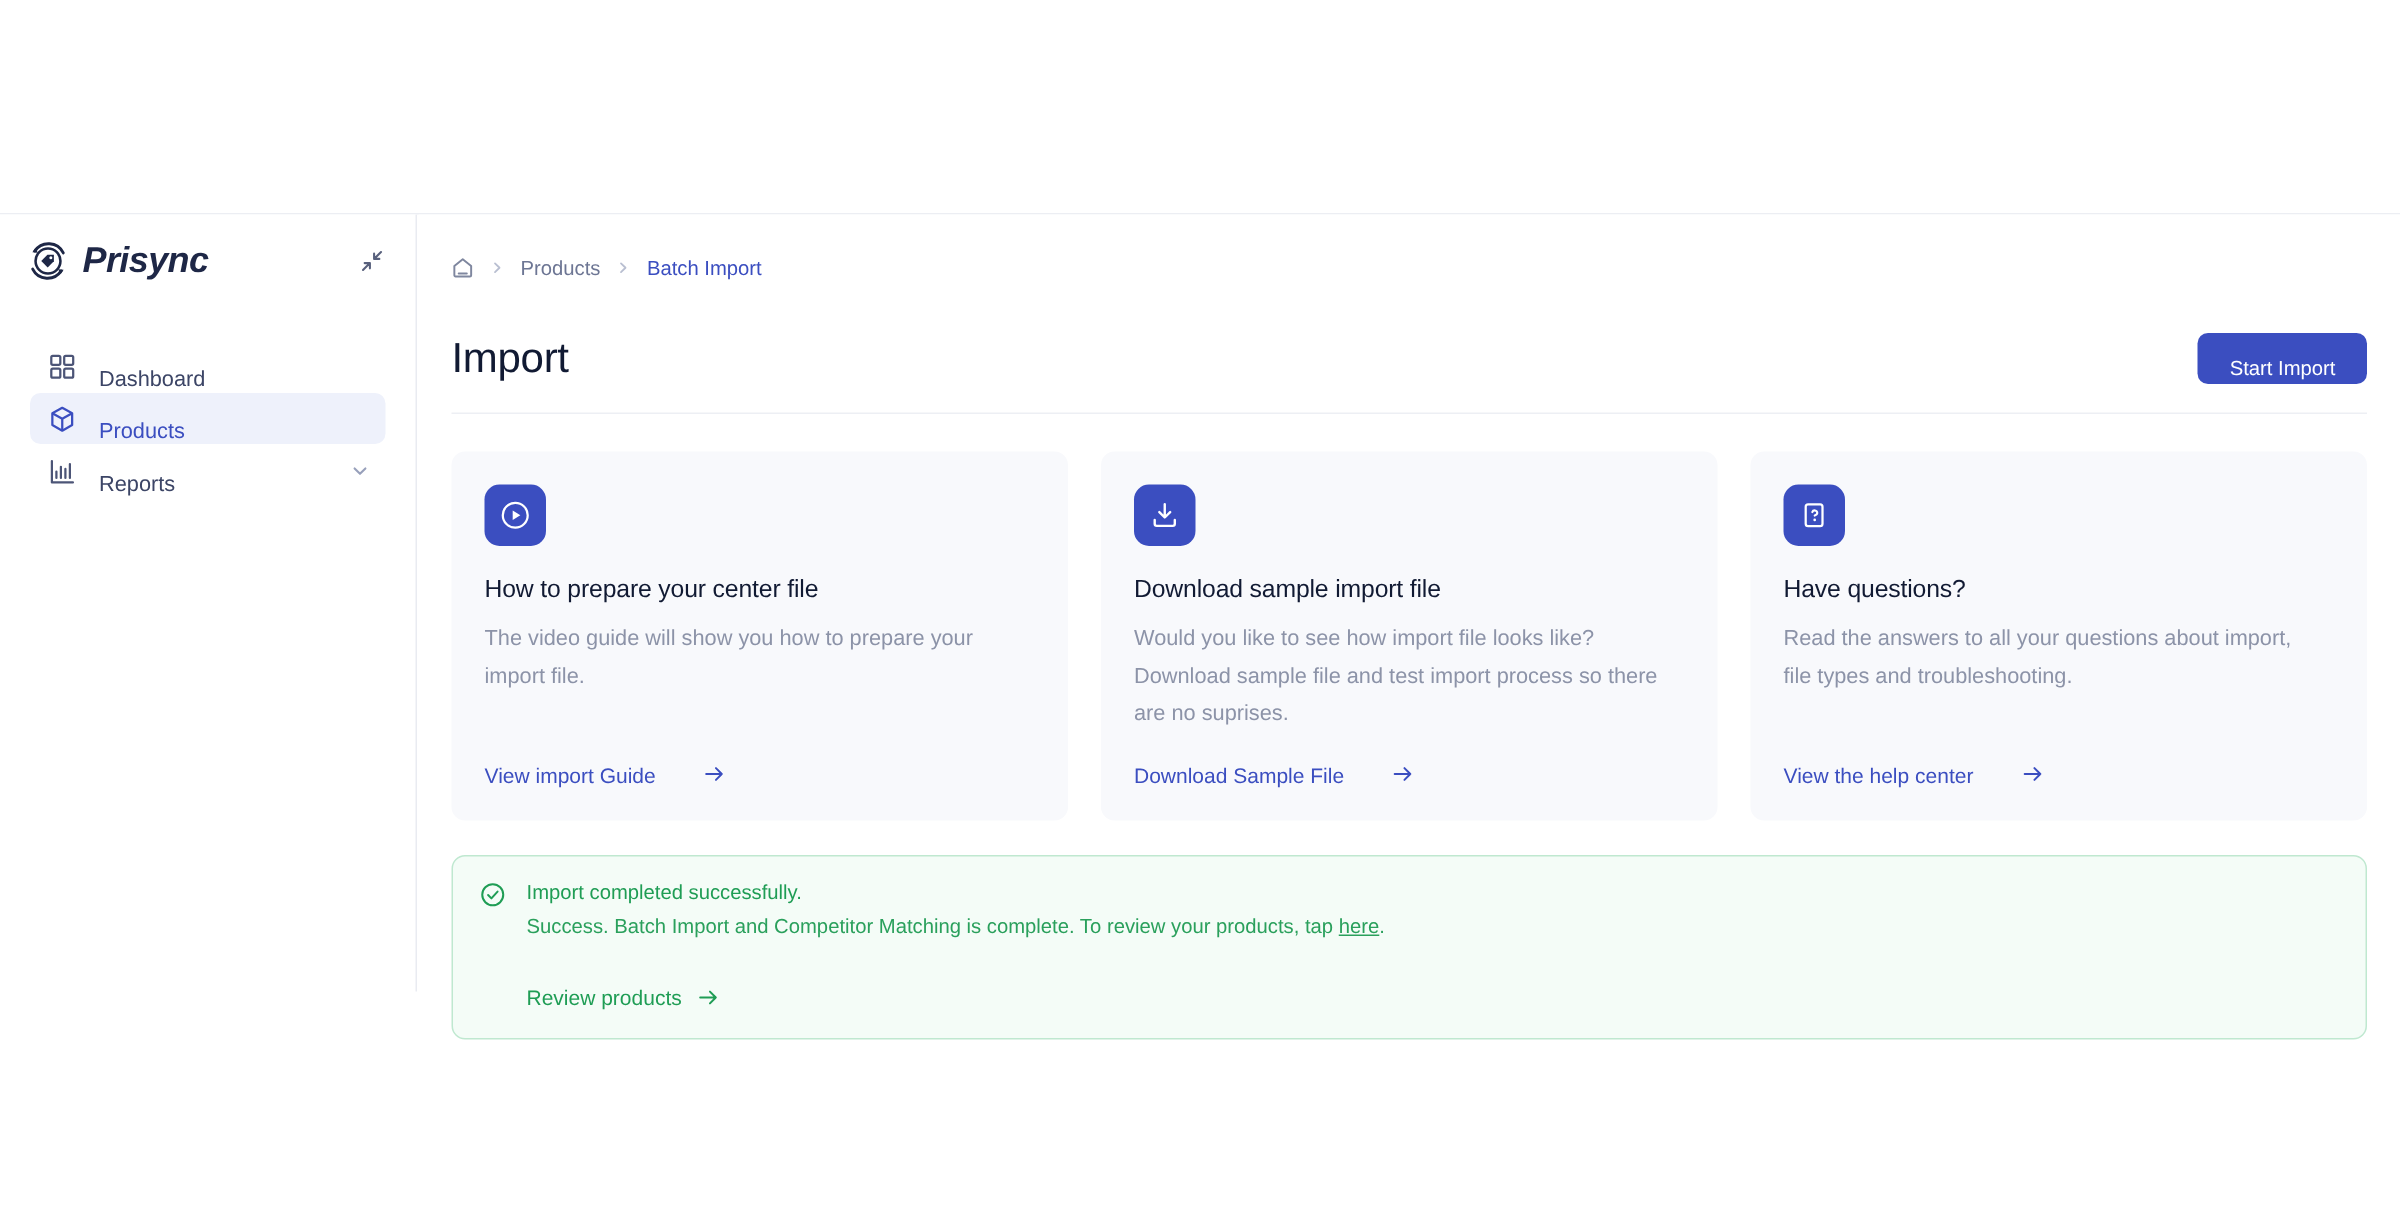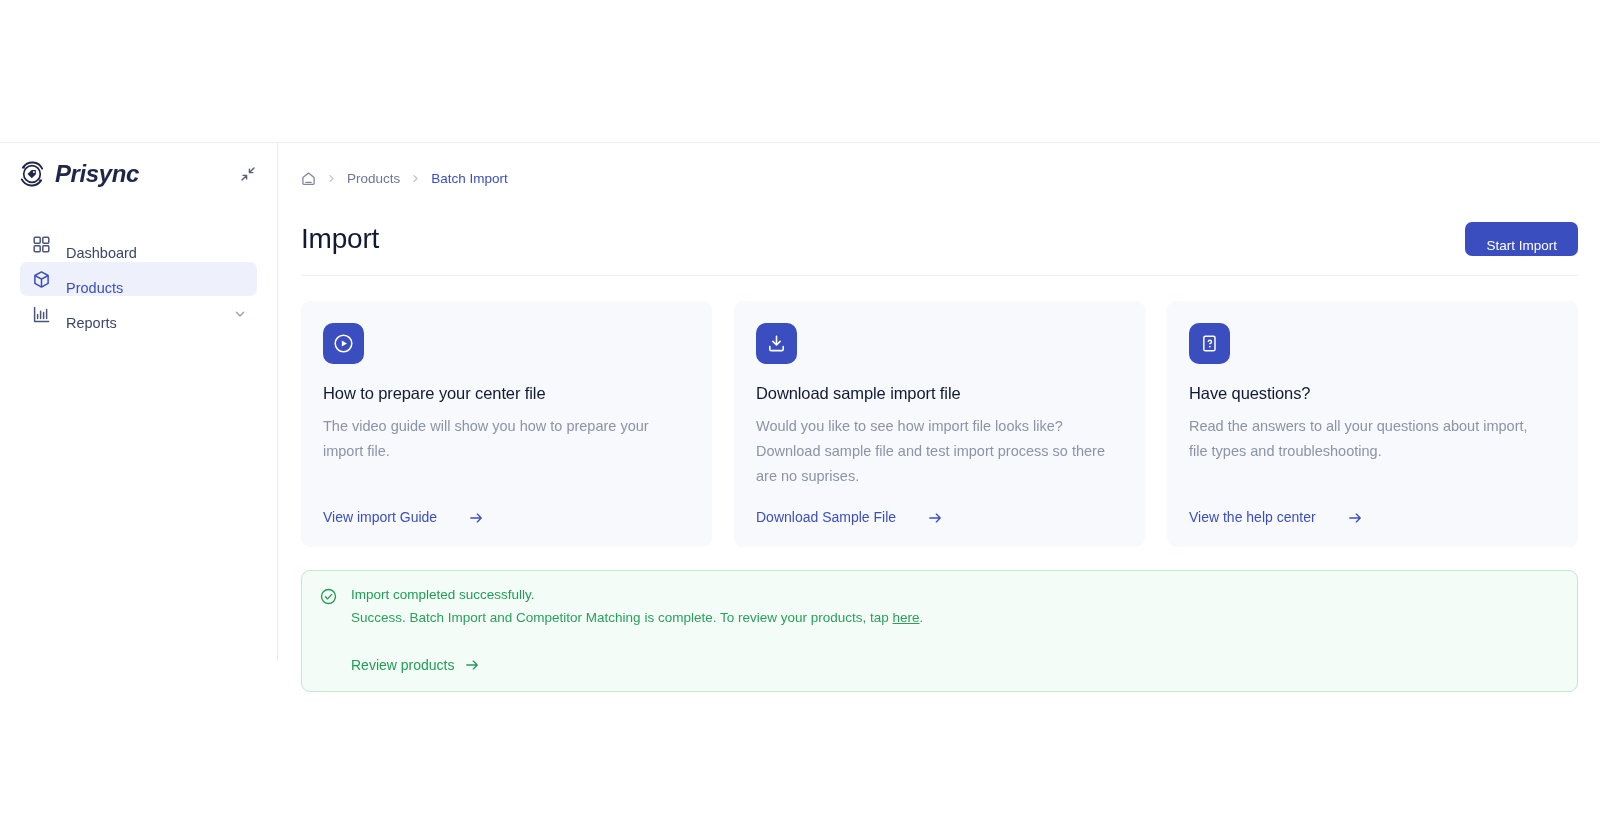--- a/index.html
+++ b/index.html
@@ -225,21 +225,21 @@
   }
   .card-body {
     font-size: 14.5px;
     line-height: 1.72;
     color: #8c93a8;
     max-width: 355px;
   }
   .card-link {
     margin-top: auto;
     display: inline-flex;
-    align-items: flex-end;
+    align-items: flex-start;
     font-size: 14px;
     color: #3b4ec0;
     cursor: pointer;
     white-space: nowrap;
     gap: 23px;
   }
   .card-link .arrow {
     margin-left: 9px;
     width: 14px; height: 14px;
     display: block;

